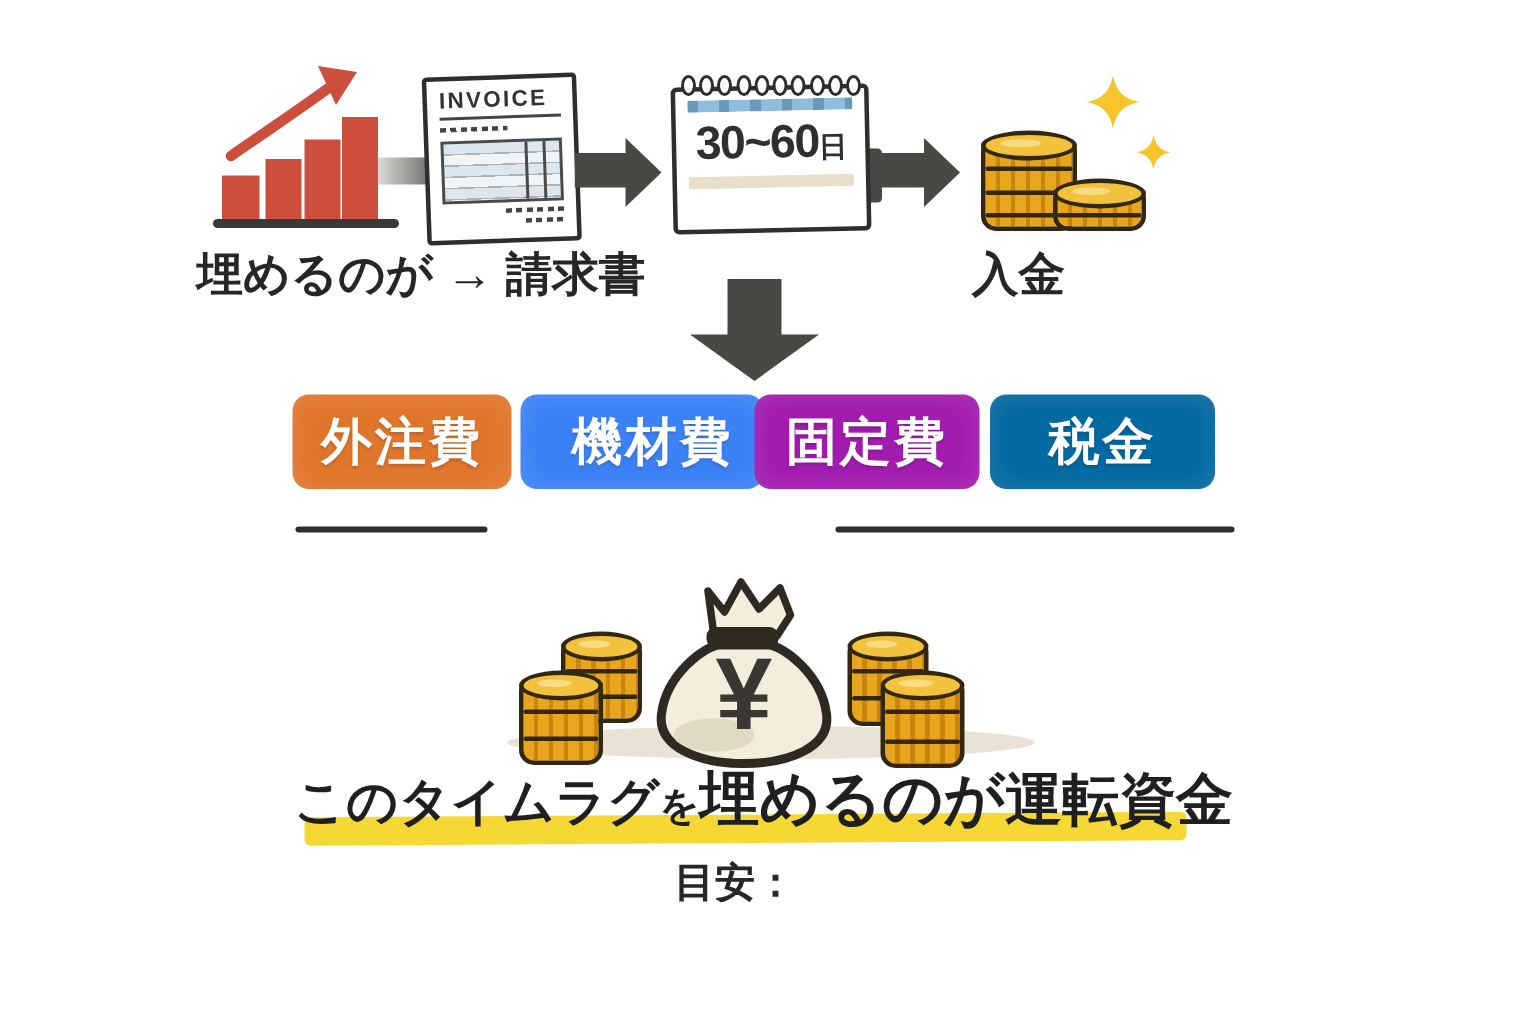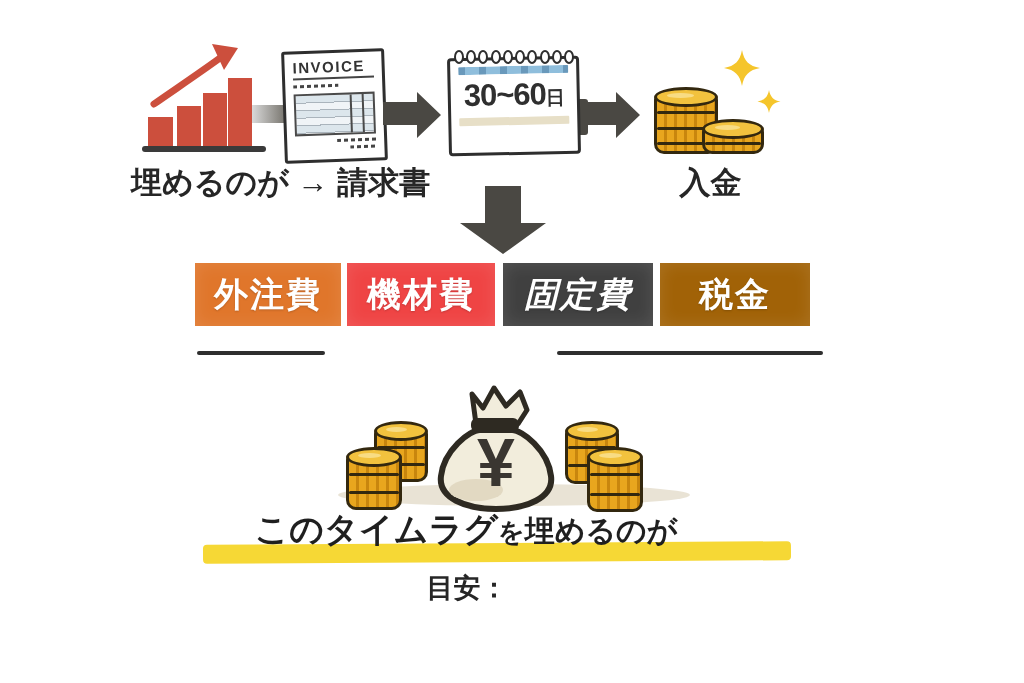--- a/index.html
+++ b/index.html
@@ -52,44 +52,44 @@
   .cap::after{content:"";position:absolute;left:18%;top:3px;width:45%;height:5px;background:#F8DC84;border-radius:50%;}
   .sep{position:absolute;left:0;right:0;height:3px;background:#33280f;border-radius:2px;}
 
   
   .flow-label{font-weight:800;color:#262626;font-size:31px;white-space:nowrap;line-height:1;}
 
   
   .arrow-fill{fill:#4a4843;}
 
   
-  .expense{top:263px;height:63px;border-radius:0;display:flex;align-items:center;justify-content:center;
+  .expense{top:263px;height:63px;border-radius:11px;display:flex;align-items:center;justify-content:center;
     color:#ffffff;font-size:34px;font-weight:800;letter-spacing:2px;
     text-shadow:0 1px 2px rgba(0,0,0,.18);box-shadow:inset 0 0 18px rgba(255,255,255,.12);}
   .exp0{left:195px;width:146px;}
   .exp1{left:347px;width:148px;}
   .exp2{left:503px;width:150px;}
   .exp3{left:660px;width:150px;}
 
   
   .div-line{top:351px;height:4px;background:#2e2e2e;border-radius:2px;}
   .div-text{left:328px;top:340px;width:228px;text-align:center;font-size:24px;font-weight:800;
     letter-spacing:-1px;white-space:nowrap;color:#262626;line-height:1;}
 
   
   .bag-shadow{left:338px;top:484px;width:352px;height:22px;background:#E9E3D5;border-radius:50%;}
 
   
-  .headline{left:466px;top:511px;transform:translateX(-50%);white-space:nowrap;z-index:2;
+  .headline{left:509px;top:511px;transform:translateX(-50%);white-space:nowrap;z-index:2;
     display:flex;align-items:baseline;font-weight:900;color:#1f1f1f;line-height:1.1;}
-  .h-l{font-size:34px;} .h-s{font-size:26px;} .h-m{font-size:30px;text-align:right;} .h-xl{font-size:38px;}
+  .h-l{font-size:34px;} .h-s{font-size:26px;} .h-m{font-size:40px;text-align:right;} .h-xl{font-size:38px;}
   .highlight{left:203px;top:543px;width:588px;height:19px;border-radius:4px;transform:rotate(-0.35deg);z-index:1;}
 
   
-  .note{left:467px;top:572px;transform:translateX(-50%);display:flex;align-items:baseline;
+  .note{left:490px;top:572px;transform:translateX(-50%);display:flex;align-items:baseline;
     font-weight:800;color:#262626;white-space:nowrap;line-height:1.2;}
   .note-prefix{font-size:27px;}
   .note-formula{font-size:28px;border-bottom:3px solid #2e2e2e;padding-bottom:3px;}
 </style>
 </head>
 <body>
 
 <div class="stage">
 
   <svg class="abs barchart" viewBox="0 0 128 114">
@@ -156,36 +156,36 @@
   <div class="stack" style="left:702px;top:126px;width:62px;height:28px;">
     <div class="cap"></div>
     <div class="sep" style="top:13px;"></div>
   </div>
   <svg class="abs" style="left:723px;top:50px;" width="60" height="70" viewBox="0 0 60 70">
     <path d="M19 0 C21 11 26 16 37 18 C26 20 21 25 19 36 C17 25 12 20 1 18 C12 16 17 11 19 0 Z" fill="#F5C52B"></path>
     <path d="M46 40 C47.3 47 50.5 50.2 57.5 51.5 C50.5 52.8 47.3 56 46 63 C44.7 56 41.5 52.8 34.5 51.5 C41.5 50.2 44.7 47 46 40 Z" fill="#F5C52B"></path>
   </svg>
 
   <div class="abs flow-label" style="left:131px;top:167px;width:292px;text-align:center;">埋めるのが → 請求書</div>
-  <div class="abs flow-label" style="left:648px;top:167px;width:125px;text-align:center;">入金</div>
+  <div class="abs flow-label" style="left:648px;top:167px;width:125px;">入金</div>
 
   <svg class="abs" style="left:460px;top:186px;" width="86" height="68" viewBox="0 0 86 68">
     <polygon class="arrow-fill" points="25,0 61,0 61,37 86,37 43,68 0,37 25,37"></polygon>
   </svg>
 
   <div class="abs expense exp0" style="background: rgb(224, 118, 43);">
     <span>外注費</span>
   </div>
-  <div class="abs expense exp1" style="background: #ef4444;">
+  <div class="abs expense exp1" style="background: #3b82f6; padding-left: 14px;">
     <span>機材費</span>
   </div>
-  <div class="abs expense exp2" style="background: #404040; font-style: italic;">
+  <div class="abs expense exp2" style="background: #a21caf;">
     <span>固定費</span>
   </div>
-  <div class="abs expense exp3" style="background: #a16207;">
+  <div class="abs expense exp3" style="background: #0369a1;">
     <span>税金</span>
   </div>
 
   <div class="abs div-line" style="left:197px;width:128px;"></div>
   <div class="abs div-line" style="left:557px;width:266px;"></div>
 
   <div class="abs bag-shadow"></div>
 
   <div class="stack" style="left:374px;top:428px;width:54px;height:54px;z-index:1;">
     <div class="cap"></div>
@@ -214,19 +214,20 @@
     <ellipse cx="46" cy="108" rx="27" ry="11" fill="#E2D9C2"></ellipse>
     <rect x="41" y="36" width="48" height="14" rx="6" fill="#2E2A22"></rect>
     <text x="66" y="104" text-anchor="middle" font-size="68" font-weight="900" font-family="Liberation Sans, DejaVu Sans, sans-serif" fill="#3A3631">¥</text>
   </svg>
 
   <div class="abs highlight" style="background: rgb(246, 216, 53);"></div>
   <div class="abs headline">
     <span class="h-l">このタイムラグ</span>
     <span class="h-s">を</span>
     <span class="h-m">埋めるのが</span>
+    <span class="h-xl">運転資金</span>
   </div>
 
   <div class="abs note">
     <span class="note-prefix">目安：</span>
   </div>
 
 </div>
 
 </body></html>

